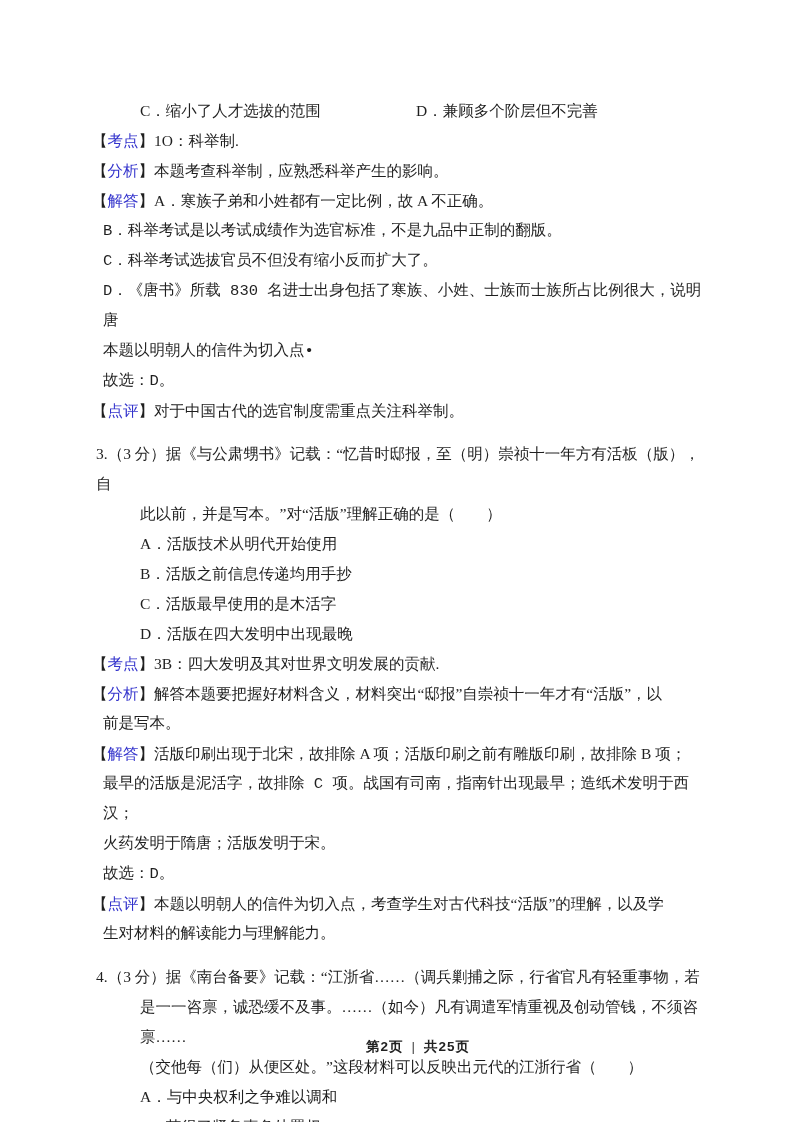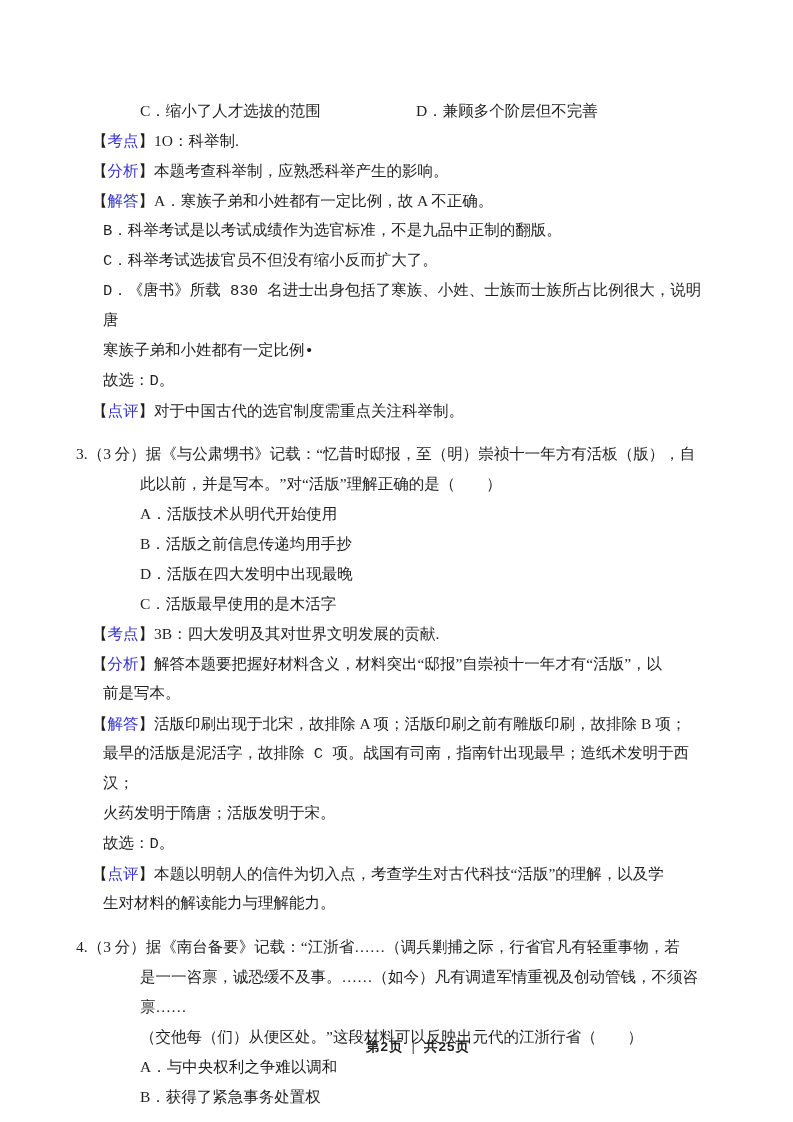--- a/index.html
+++ b/index.html
@@ -25,21 +25,21 @@
     right: 0;
   }
   .line {
     line-height: 30px;
     white-space: pre-wrap;
     padding-right: 80px;
   }
   .line.base     { padding-left: 103px; font-family: Liberation Mono, monospace; }
   .line.indent   { padding-left: 140px; font-family: Liberation Serif, serif; }
   .line.label    { padding-left: 92px; }
-  .line.question { padding-left: 76px; }
+  .line.question { padding-left: 96px; }
   .line.new-block { margin-top: 13px; }
   .options2 {
     display: flex;
     padding-left: 140px;
     line-height: 30px;
   }
   .options2 .opt-col-first { width: 276px; flex: 0 0 276px; }
   .label-tag-text { color: #3333cc; }
   .bracket { color: #1f1f1f; }
   .footer {
@@ -65,29 +65,29 @@
       <div class="options2">
         <span class="opt-col-first">C．缩小了人才选拔的范围</span>
         <span class="opt-col">D．兼顾多个阶层但不完善</span>
       </div>
       <div class="line label"><span class="bracket">【</span><span class="label-tag-text">考点</span><span class="bracket">】</span><span>1O：科举制.</span></div>
       <div class="line label"><span class="bracket">【</span><span class="label-tag-text">分析</span><span class="bracket">】</span><span>本题考查科举制，应熟悉科举产生的影响。</span></div>
       <div class="line label"><span class="bracket">【</span><span class="label-tag-text">解答</span><span class="bracket">】</span><span>A．寒族子弟和小姓都有一定比例，故 A 不正确。</span></div>
       <div class="line base">B．科举考试是以考试成绩作为选官标准，不是九品中正制的翻版。</div>
       <div class="line base">C．科举考试选拔官员不但没有缩小反而扩大了。</div>
       <div class="line base">D．《唐书》所载 830 名进士出身包括了寒族、小姓、士族而士族所占比例很大，说明唐</div>
-      <div class="line base">寒族子弟和小姓都有一定比例•</div>
+      <div class="line base">本题以明朝人的信件为切入点•</div>
       <div class="line base">故选：D。</div>
       <div class="line label"><span class="bracket">【</span><span class="label-tag-text">点评</span><span class="bracket">】</span><span>对于中国古代的选官制度需重点关注科举制。</span></div>
       <div class="line question new-block">3.（3 分）据《与公肃甥书》记载：“忆昔时邸报，至（明）崇祯十一年方有活板（版），自</div>
       <div class="line indent">此以前，并是写本。”对“活版”理解正确的是（　　）</div>
       <div class="line indent">A．活版技术从明代开始使用</div>
       <div class="line indent">B．活版之前信息传递均用手抄</div>
+      <div class="line indent">C．活版最早使用的是木活字</div>
       <div class="line indent">D．活版在四大发明中出现最晚</div>
-      <div class="line indent">C．活版最早使用的是木活字</div>
       <div class="line label"><span class="bracket">【</span><span class="label-tag-text">考点</span><span class="bracket">】</span><span>3B：四大发明及其对世界文明发展的贡献.</span></div>
       <div class="line label"><span class="bracket">【</span><span class="label-tag-text">分析</span><span class="bracket">】</span><span>解答本题要把握好材料含义，材料突出“邸报”自崇祯十一年才有“活版”，以</span></div>
       <div class="line base">前是写本。</div>
       <div class="line label"><span class="bracket">【</span><span class="label-tag-text">解答</span><span class="bracket">】</span><span>活版印刷出现于北宋，故排除 A 项；活版印刷之前有雕版印刷，故排除 B 项；</span></div>
       <div class="line base">最早的活版是泥活字，故排除 C 项。战国有司南，指南针出现最早；造纸术发明于西汉；</div>
       <div class="line base">火药发明于隋唐；活版发明于宋。</div>
       <div class="line base">故选：D。</div>
       <div class="line label"><span class="bracket">【</span><span class="label-tag-text">点评</span><span class="bracket">】</span><span>本题以明朝人的信件为切入点，考查学生对古代科技“活版”的理解，以及学</span></div>
       <div class="line base">生对材料的解读能力与理解能力。</div>
       <div class="line question new-block">4.（3 分）据《南台备要》记载：“江浙省……（调兵剿捕之际，行省官凡有轻重事物，若</div>

